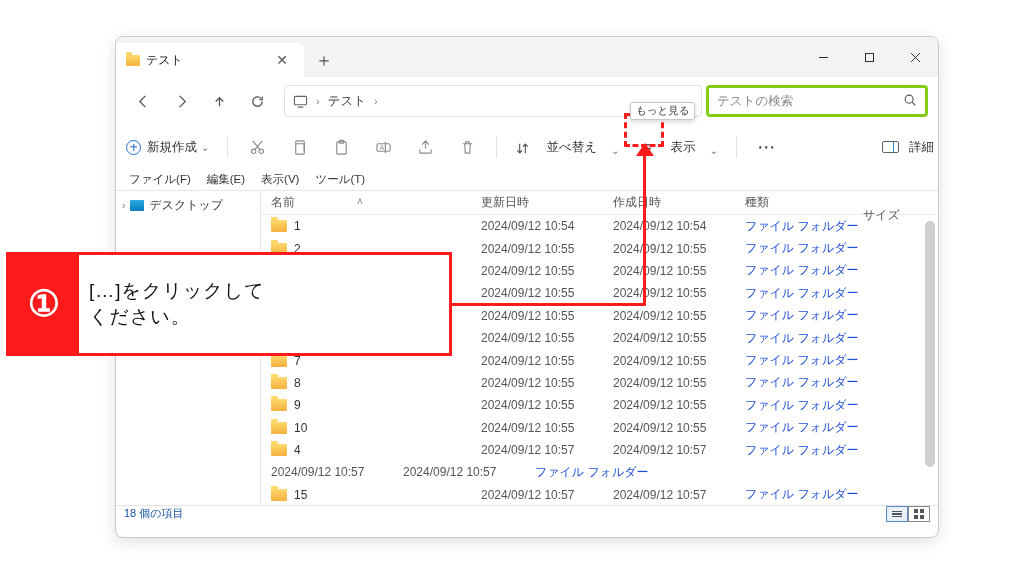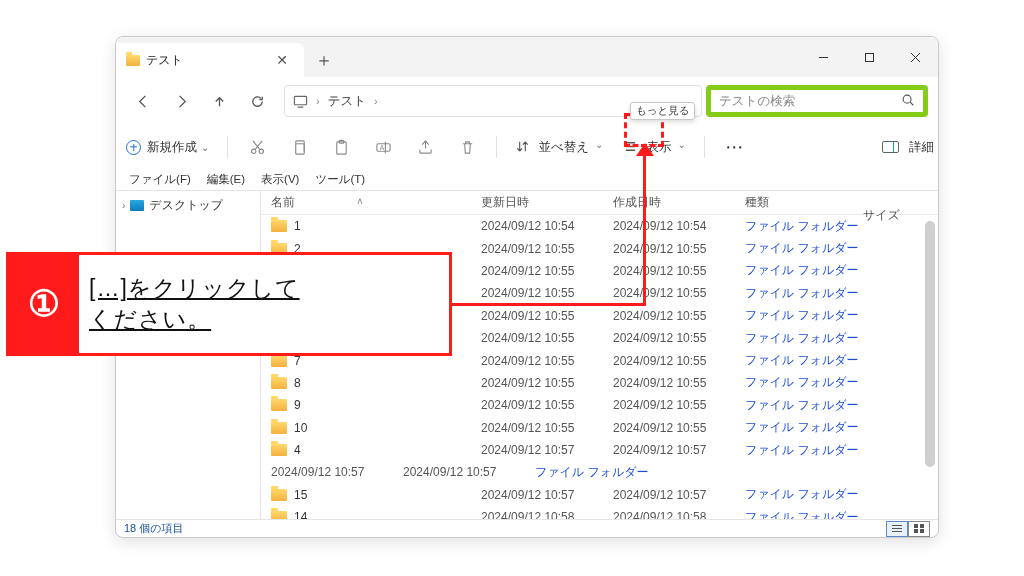--- a/index.html
+++ b/index.html
@@ -88,21 +88,21 @@
     border-radius:4px;
     display:flex;align-items:center;
     padding:0 8px;
     gap:8px;
     color:#444;
     font-size:12.5px;
   }
   .addr .chevron{color:#888;font-size:11px;}
   .search {
     width:222px;height:32px;
-    border:5px solid #84cc16;border-radius:4px;
+    border:3px solid #84cc16;border-radius:4px;
     display:flex;align-items:center;padding:0 8px;gap:8px;
     color:#888;font-size:12.5px;
   }
   .search .mag{margin-left:auto;color:#555;}
   
   .toolbar {
     height:44px;background:#fff;
     display:flex;align-items:center;
     padding:0 4px; gap:8px;
     position:relative;
@@ -121,21 +121,21 @@
   }
   .plus-circ::before{left:3px;right:3px;top:50%;height:1.4px;transform:translateY(-50%);}
   .plus-circ::after{top:3px;bottom:3px;left:50%;width:1.4px;transform:translateX(-50%);}
   .chev-sm{color:#777;font-size:10px;margin-left:-2px;}
   .tb-sep{width:1px;height:22px;background:#e2e2e2;margin:0 4px;}
   .tb-icon{
     width:34px;height:34px;display:flex;align-items:center;justify-content:center;
     color:#8a8a8a;border-radius:4px;
   }
   .tb-icon svg{width:17px;height:17px;}
-  .tb-txtbtn{display:flex;align-items:flex-start;gap:8px;color:#333;font-size:12.5px;padding:4px 6px;}
+  .tb-txtbtn{display:flex;align-items:flex-end;gap:16px;color:#333;font-size:12.5px;padding:4px 6px;}
   .more-btn{
     width:36px;height:30px;display:flex;align-items:center;justify-content:center;
     color:#333;font-size:18px;letter-spacing:1px;border-radius:4px;
   }
   .details-btn{
     margin-left:auto;display:flex;align-items:center;gap:10px;
     color:#333;font-size:12.5px;
   }
   .details-btn .pane-icn{
     width:17px;height:12px;border:1.3px solid #566;border-radius:2px;position:relative;
@@ -202,22 +202,22 @@
   .scrollbar{
     position:absolute;right:1px;top:184px;width:14px;height:316px;
     background:transparent;
   }
   .scrollbar .thumb{
     position:absolute;left:2px;right:2px;top:0;height:246px;
     background:#cfcfcf;border-radius:6px;
   }
   
   .status{
-    height:18px;border-top:1px solid #e5e5e5;
-    display:flex;align-items:center;padding:0 8px;
+    height:32px;border-top:1px solid #e5e5e5;
+    display:flex;padding:0 8px;
     font-size:11px;color:#1551a5;
   }
   .view-toggle{margin-left:auto;display:flex;gap:0;}
   .vt{
     width:22px;height:16px;border:1px solid #888;display:flex;align-items:center;justify-content:center;
   }
   .vt.sel{background:#e7f0fb;border-color:#5a8ac9;}
   .vt .ln{width:10px;display:flex;flex-direction:column;gap:1.5px;}
   .vt .ln i{height:1.2px;background:#555;display:block;}
   .vt .gr{display:grid;grid-template-columns:repeat(2,4px);gap:1.5px;}
@@ -253,22 +253,22 @@
     display:flex;align-items:stretch;
   }
   .step-badge{
     width:70px;background:#ff1b1b;display:flex;align-items:center;justify-content:center;
   }
   .step-badge span{
     color:#fff;font-size:36px;font-weight:700;
   }
   .callout-text{
     flex:1;display:flex;align-items:center;padding:4px 10px;
-    font-size:23px;color:#111;line-height:1.35;font-weight:500;
-    white-space:pre-line;letter-spacing:1px;text-decoration:underline;
+    font-size:19px;color:#111;line-height:1.35;font-weight:500;
+    white-space:pre-line;letter-spacing:1px;
   }
 </style>
 </head>
 <body>
 
 <div class="window">
 
   <div class="titlebar">
     <div class="tab">
       <span class="folder-ico"></span>

